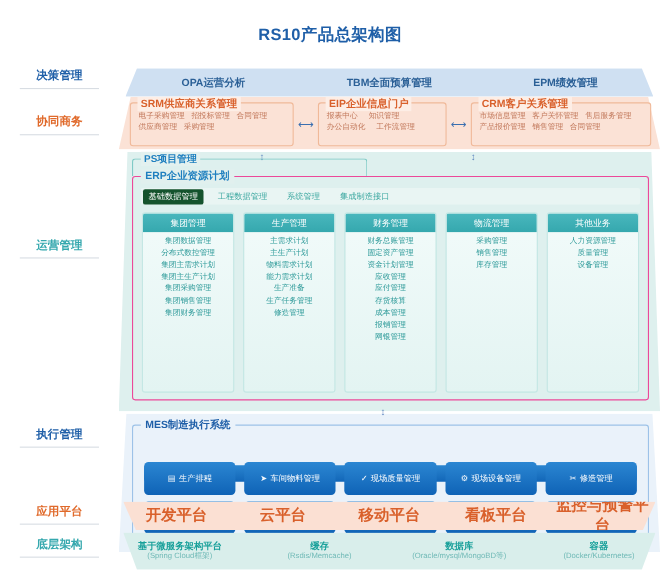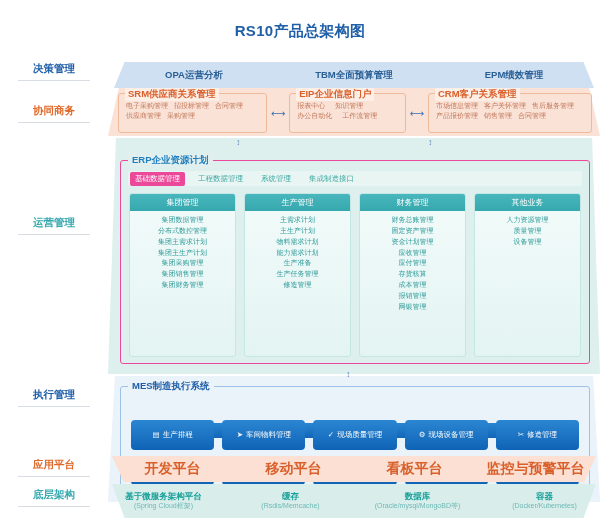--- a/index.html
+++ b/index.html
@@ -132,21 +132,21 @@
     font-size: 9.5px; font-weight: bold; color: #1f7fbf;
   }
   .erp-tabs {
     position: absolute; top: 10px; left: 7px; right: 7px; height: 15px;
     display: flex; align-items: center; gap: 8px;
     background: #e9f5f3;
     border-radius: 2px;
     padding: 0 2px;
   }
   .erp-tabs .tab { font-size: 7.5px; color: #3fa9a2; padding: 2px 5px; white-space: nowrap; }
-  .erp-tabs .tab.active { background: #ec4899; color: #fff; border-radius: 2px; }
+  .erp-tabs .tab.active { background: #14532d; color: #fff; border-radius: 2px; }
 
   .mod-row {
     position: absolute; top: 32px; left: 8px; right: 8px; bottom: 6px;
     display: flex; gap: 8px;
   }
   .mod-col {
     flex: 1;
     background: linear-gradient(180deg,#f2fbfa 0%, #e3f4f2 100%);
     border: 1px solid #c4e7e4;
     border-radius: 3px;
@@ -288,20 +288,23 @@
       </div>
     </div>
   </div>
 
   <div class="band band-ops"></div>
 
   <div class="vconn" style="left:128px; top:80px;">↕</div>
   <div class="vconn" style="left:320px; top:80px;">↕</div>
 
   <div class="erp-outer">
+    <div class="ps-box">
+      <div class="ps-title">PS项目管理</div>
+    </div>
 
     <div class="erp-box">
       <div class="erp-title">ERP企业资源计划</div>
 
       <div class="erp-tabs">
         <div class="tab active">基础数据管理</div>
         <div class="tab">工程数据管理</div>
         <div class="tab">系统管理</div>
         <div class="tab">集成制造接口</div>
       </div>
@@ -341,20 +344,28 @@
             <li>资金计划管理</li>
             <li>应收管理</li>
             <li>应付管理</li>
             <li>存货核算</li>
             <li>成本管理</li>
             <li>报销管理</li>
             <li>网银管理</li>
           </ul>
         </div>
 
+        <div class="mod-col">
+          <div class="mod-head">物流管理</div>
+          <ul class="mod-list">
+            <li>采购管理</li>
+            <li>销售管理</li>
+            <li>库存管理</li>
+          </ul>
+        </div>
 
         <div class="mod-col">
           <div class="mod-head">其他业务</div>
           <ul class="mod-list">
             <li>人力资源管理</li>
             <li>质量管理</li>
             <li>设备管理</li>
           </ul>
         </div>
       </div>
@@ -412,20 +423,21 @@
         <div class="mes-btn">
           <span class="gi">➤</span>
           <span>现场作业管理</span>
         </div>
       </div>
     </div>
   </div>
 
   <div class="band band-appform">
     <div class="cell">开发平台</div>
+    <div class="cell">云平台</div>
     <div class="cell">移动平台</div>
     <div class="cell">看板平台</div>
     <div class="cell">监控与预警平台</div>
   </div>
 
   <div class="band band-infra">
     <div class="cell">
       <span class="t1">基于微服务架构平台</span>
       <span class="t2">(Spring Cloud框架)</span>
     </div>

